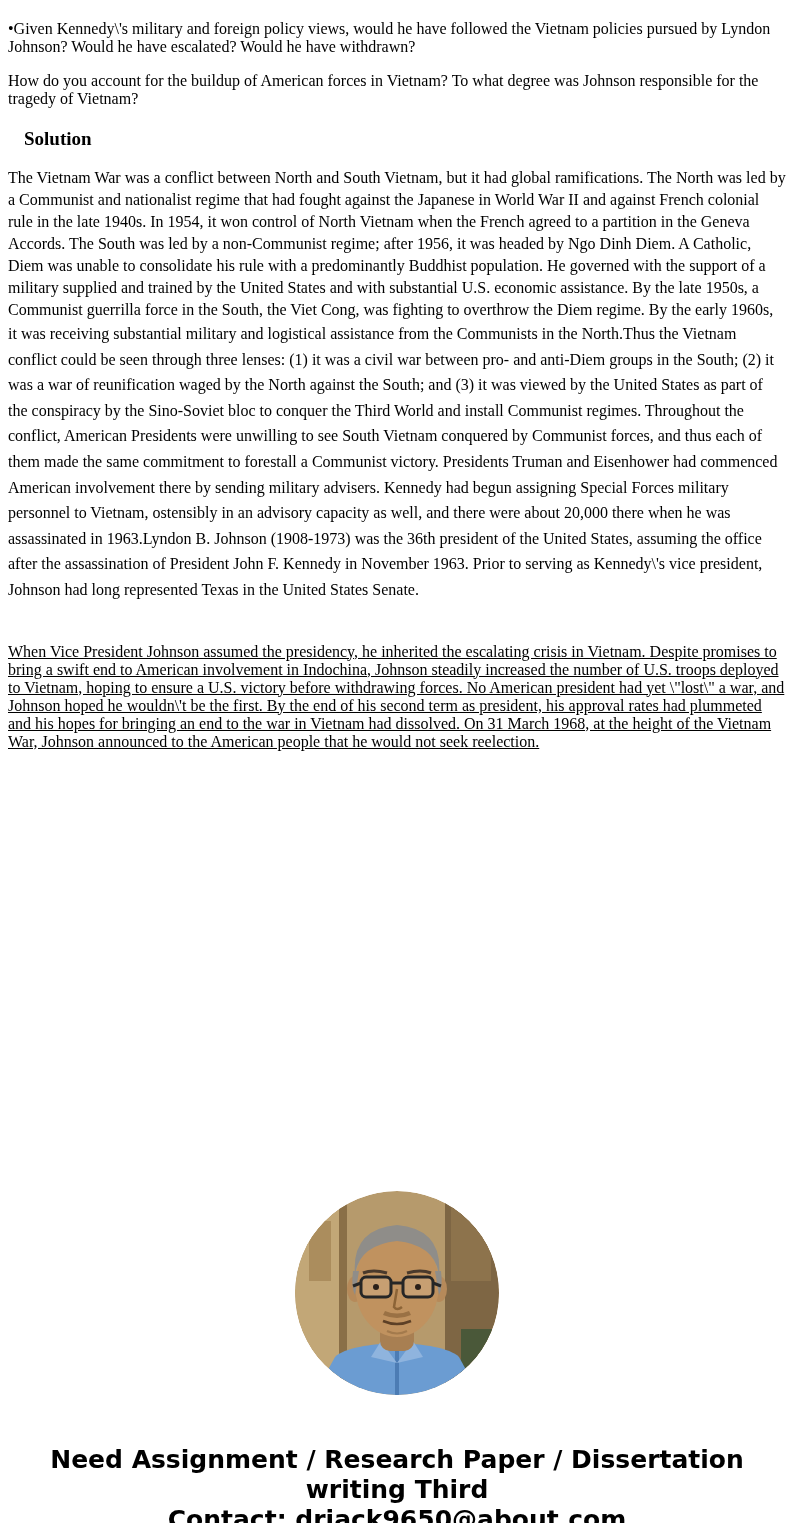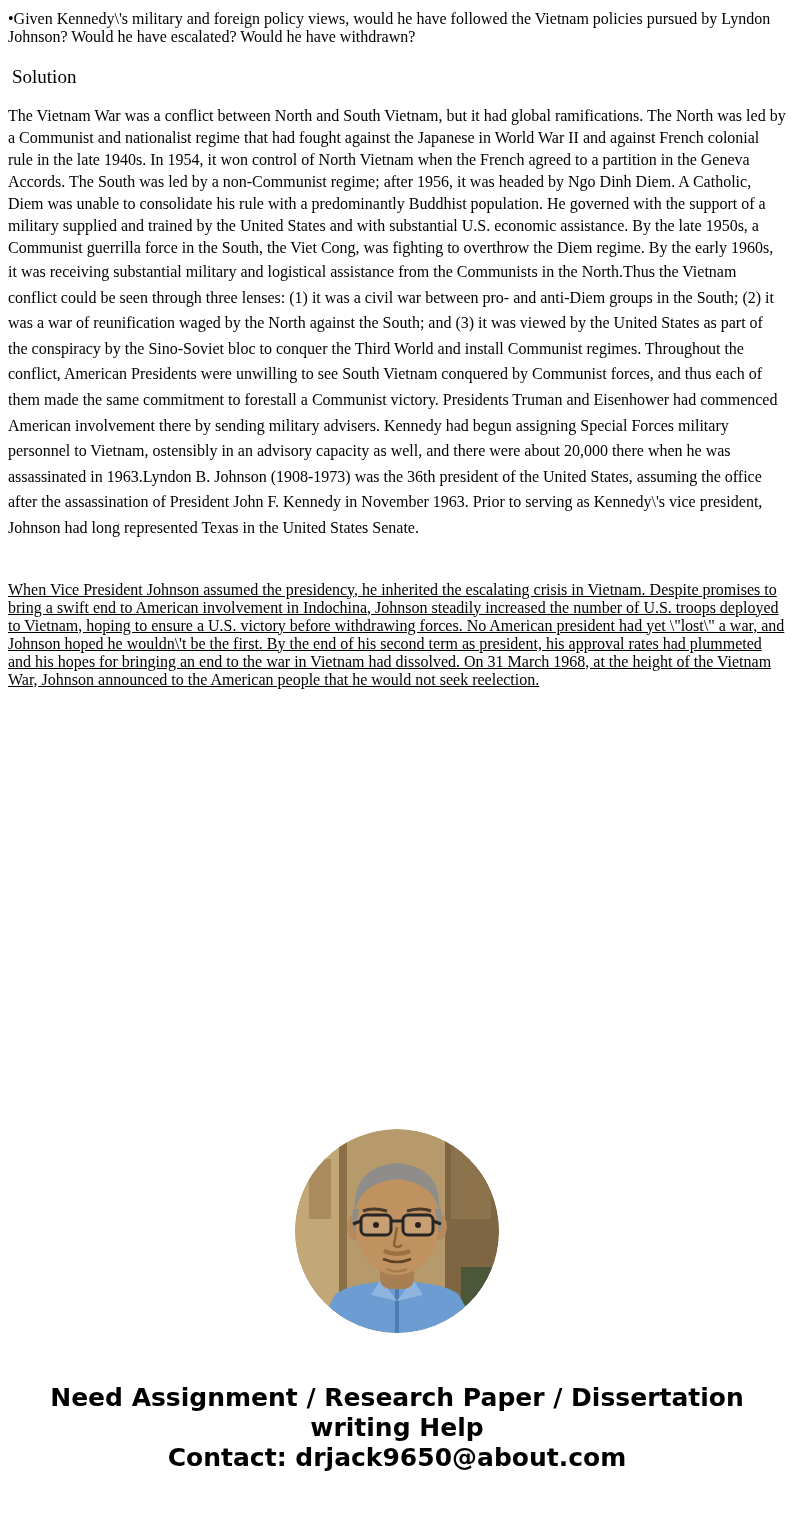--- a/index.html
+++ b/index.html
@@ -16,27 +16,27 @@
   .page {
     box-sizing: border-box;
     width: 794px;
     padding: 8px 8px 0 8px;
   }
   p {
     margin: 0;
     font-size: 16px;
     line-height: 18px;
   }
-  .question-1 { margin-top: 2px; }
+  .question-1 { margin-top: 12px; }
   .question-2 { margin-top: 16px; }
   h3.solution-heading {
     font-size: 19px;
     line-height: 22px;
-    margin: 20px 0 0 4px;
-    font-weight: normal;
+    margin: 20px 0 0 16px;
+    font-weight: bold;
     font-family: "Liberation Serif", "DejaVu Serif", serif;
   }
   .solution-para-1 { margin-top: 17px; }
   .solution-para-1 .tight { line-height: 22px; }
   .solution-para-1 .loose { line-height: 25.6px; margin-top: 48px; }
   .solution-para-2 { margin-top: 40px; line-height: 18px; text-decoration: underline; }
   .avatar-wrap {
     margin-top: 440px;
     display: flex;
     justify-content: center;
@@ -59,20 +59,21 @@
     padding-bottom: 24px;
   }
 </style>
 </head>
 <body>
 
 <div class="page">
 
   <p class="question-1">•Given Kennedy\'s military and foreign policy views, would he have followed the Vietnam policies pursued by Lyndon Johnson? Would he have escalated? Would he have withdrawn?</p>
 
+  <p class="question-2">How do you account for the buildup of American forces in Vietnam? To what degree was Johnson responsible for the tragedy of Vietnam?</p>
 
   <h3 class="solution-heading">Solution</h3>
 
   <p class="solution-para-1"><span class="tight">The Vietnam War was a conflict between North and South Vietnam, but it had global ramifications. The North was led by a Communist and nationalist regime that had fought against the Japanese in World War II and against French colonial rule in the late 1940s. In 1954, it won control of North Vietnam when the French agreed to a partition in the Geneva Accords. The South was led by a non-Communist regime; after 1956, it was headed by Ngo Dinh Diem. A Catholic, Diem was unable to consolidate his rule with a predominantly Buddhist population. He governed with the support of a military supplied and trained by the United States and with substantial U.S. economic assistance. By the late 1950s, a Communist guerrilla force in the South, the Viet Cong, was fighting to overthrow the Diem regime. By the early 1960s,</span>
 <span class="loose">it was receiving substantial military and logistical assistance from the Communists in the North.Thus the Vietnam conflict could be seen through three lenses: (1) it was a civil war between pro- and anti-Diem groups in the South; (2) it was a war of reunification waged by the North against the South; and (3) it was viewed by the United States as part of the conspiracy by the Sino-Soviet bloc to conquer the Third World and install Communist regimes. Throughout the conflict, American Presidents were unwilling to see South Vietnam conquered by Communist forces, and thus each of them made the same commitment to forestall a Communist victory. Presidents Truman and Eisenhower had commenced American involvement there by sending military advisers. Kennedy had begun assigning Special Forces military personnel to Vietnam, ostensibly in an advisory capacity as well, and there were about 20,000 there when he was assassinated in 1963.Lyndon B. Johnson (1908-1973) was the 36th president of the United States, assuming the office after the assassination of President John F. Kennedy in November 1963. Prior to serving as Kennedy\'s vice president, Johnson had long represented Texas in the United States Senate.</span></p>
 
   <p class="solution-para-2">When Vice President Johnson assumed the presidency, he inherited the escalating crisis in Vietnam. Despite promises to bring a swift end to American involvement in Indochina, Johnson steadily increased the number of U.S. troops deployed to Vietnam, hoping to ensure a U.S. victory before withdrawing forces. No American president had yet \"lost\" a war, and Johnson hoped he wouldn\'t be the first. By the end of his second term as president, his approval rates had plummeted and his hopes for bringing an end to the war in Vietnam had dissolved. On 31 March 1968, at the height of the Vietnam War, Johnson announced to the American people that he would not seek reelection.</p>
 
   <div class="avatar-wrap">
     <div class="avatar">
@@ -130,17 +131,17 @@
           <path d="M88 130 Q102 136 116 130" stroke="#5d4026" stroke-width="2.5" fill="none"></path>
 
           <path d="M92 140 Q102 145 112 140" stroke="#a37a4c" stroke-width="2" fill="none"></path>
         </g>
       </svg>
     </div>
   </div>
 
   <div class="footer-cta">
     <div>Need Assignment / Research Paper / Dissertation</div>
-    <div>writing Help</div>
+    <div>writing Third</div>
     <div>Contact: drjack9650@about.com</div>
   </div>
 
 </div>
 
 </body></html>

